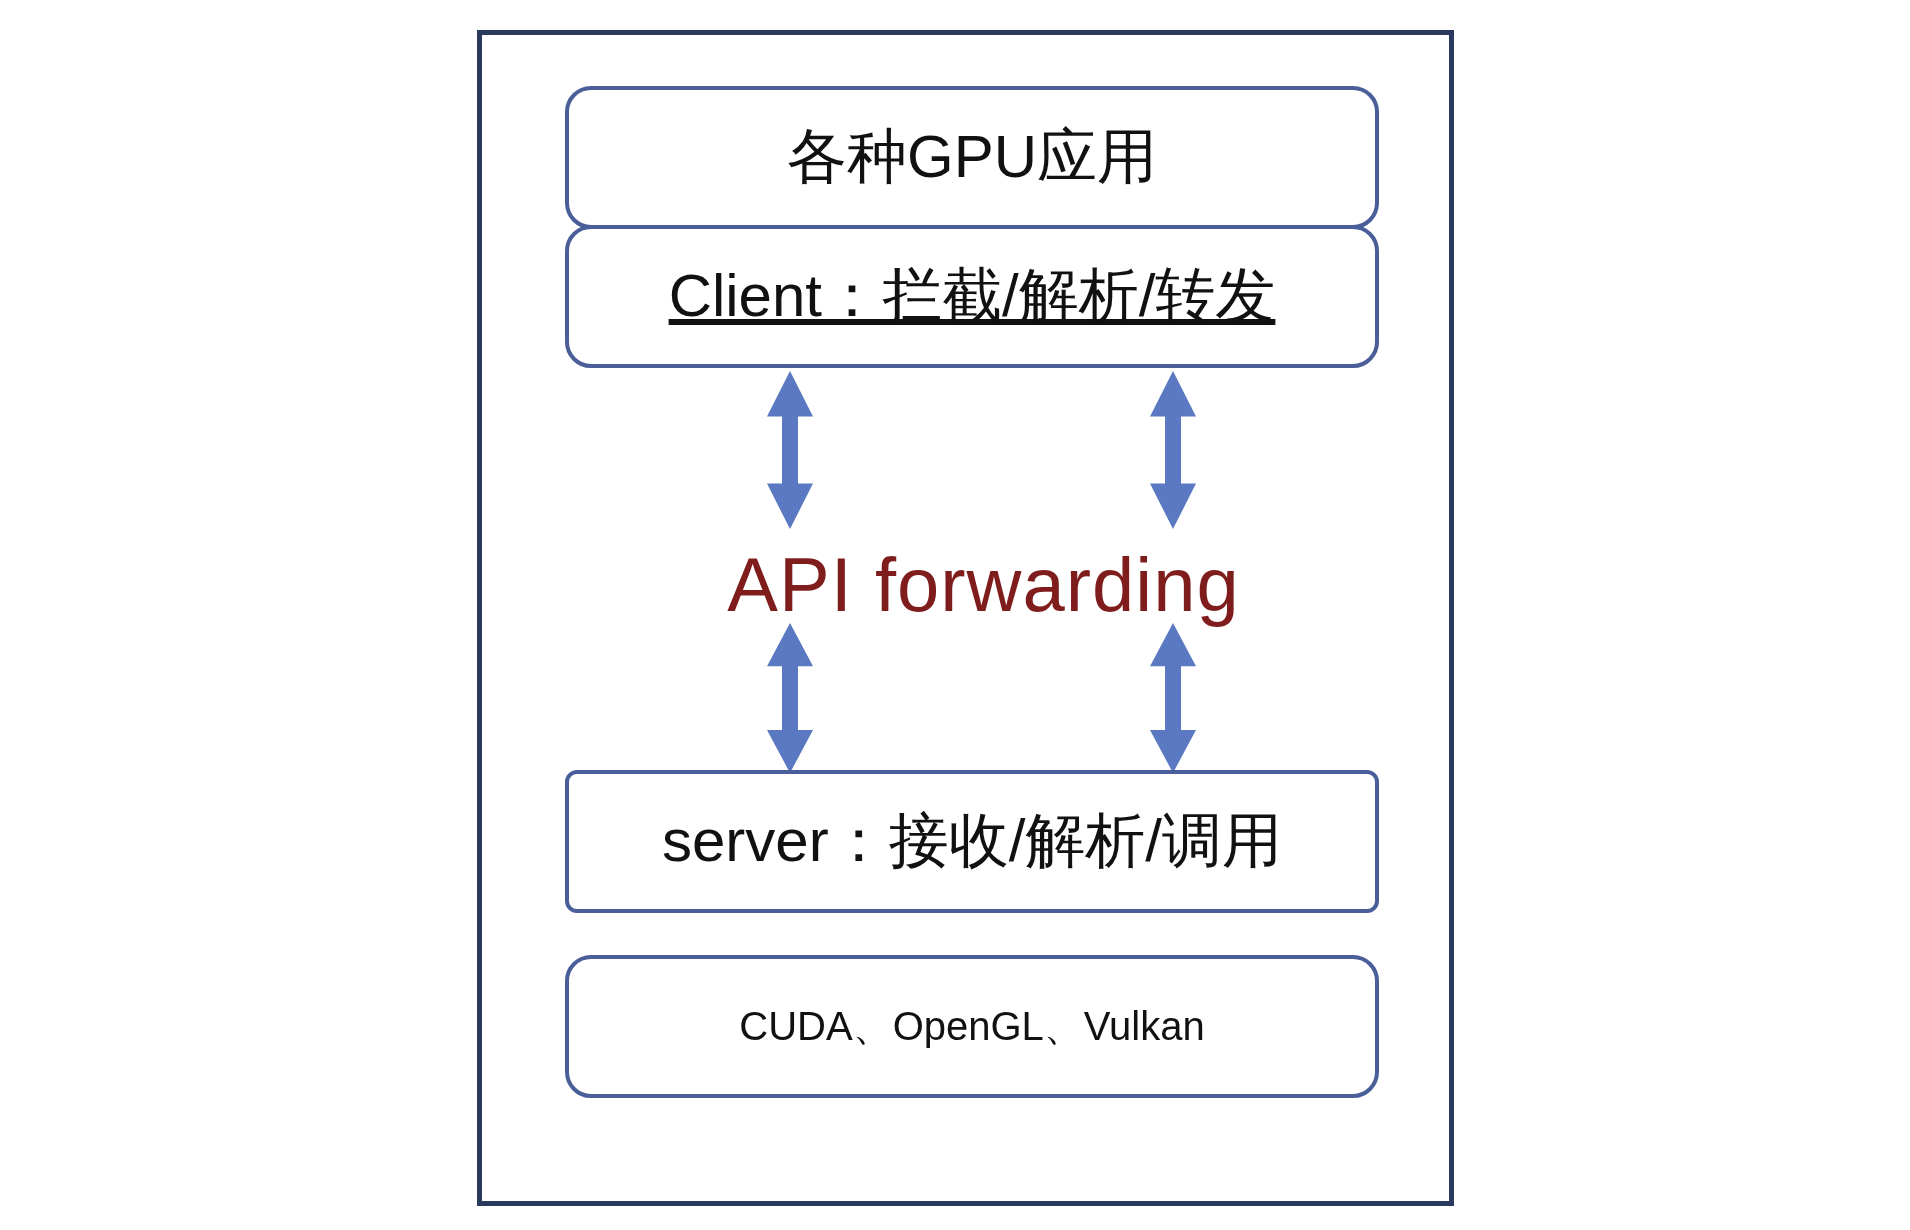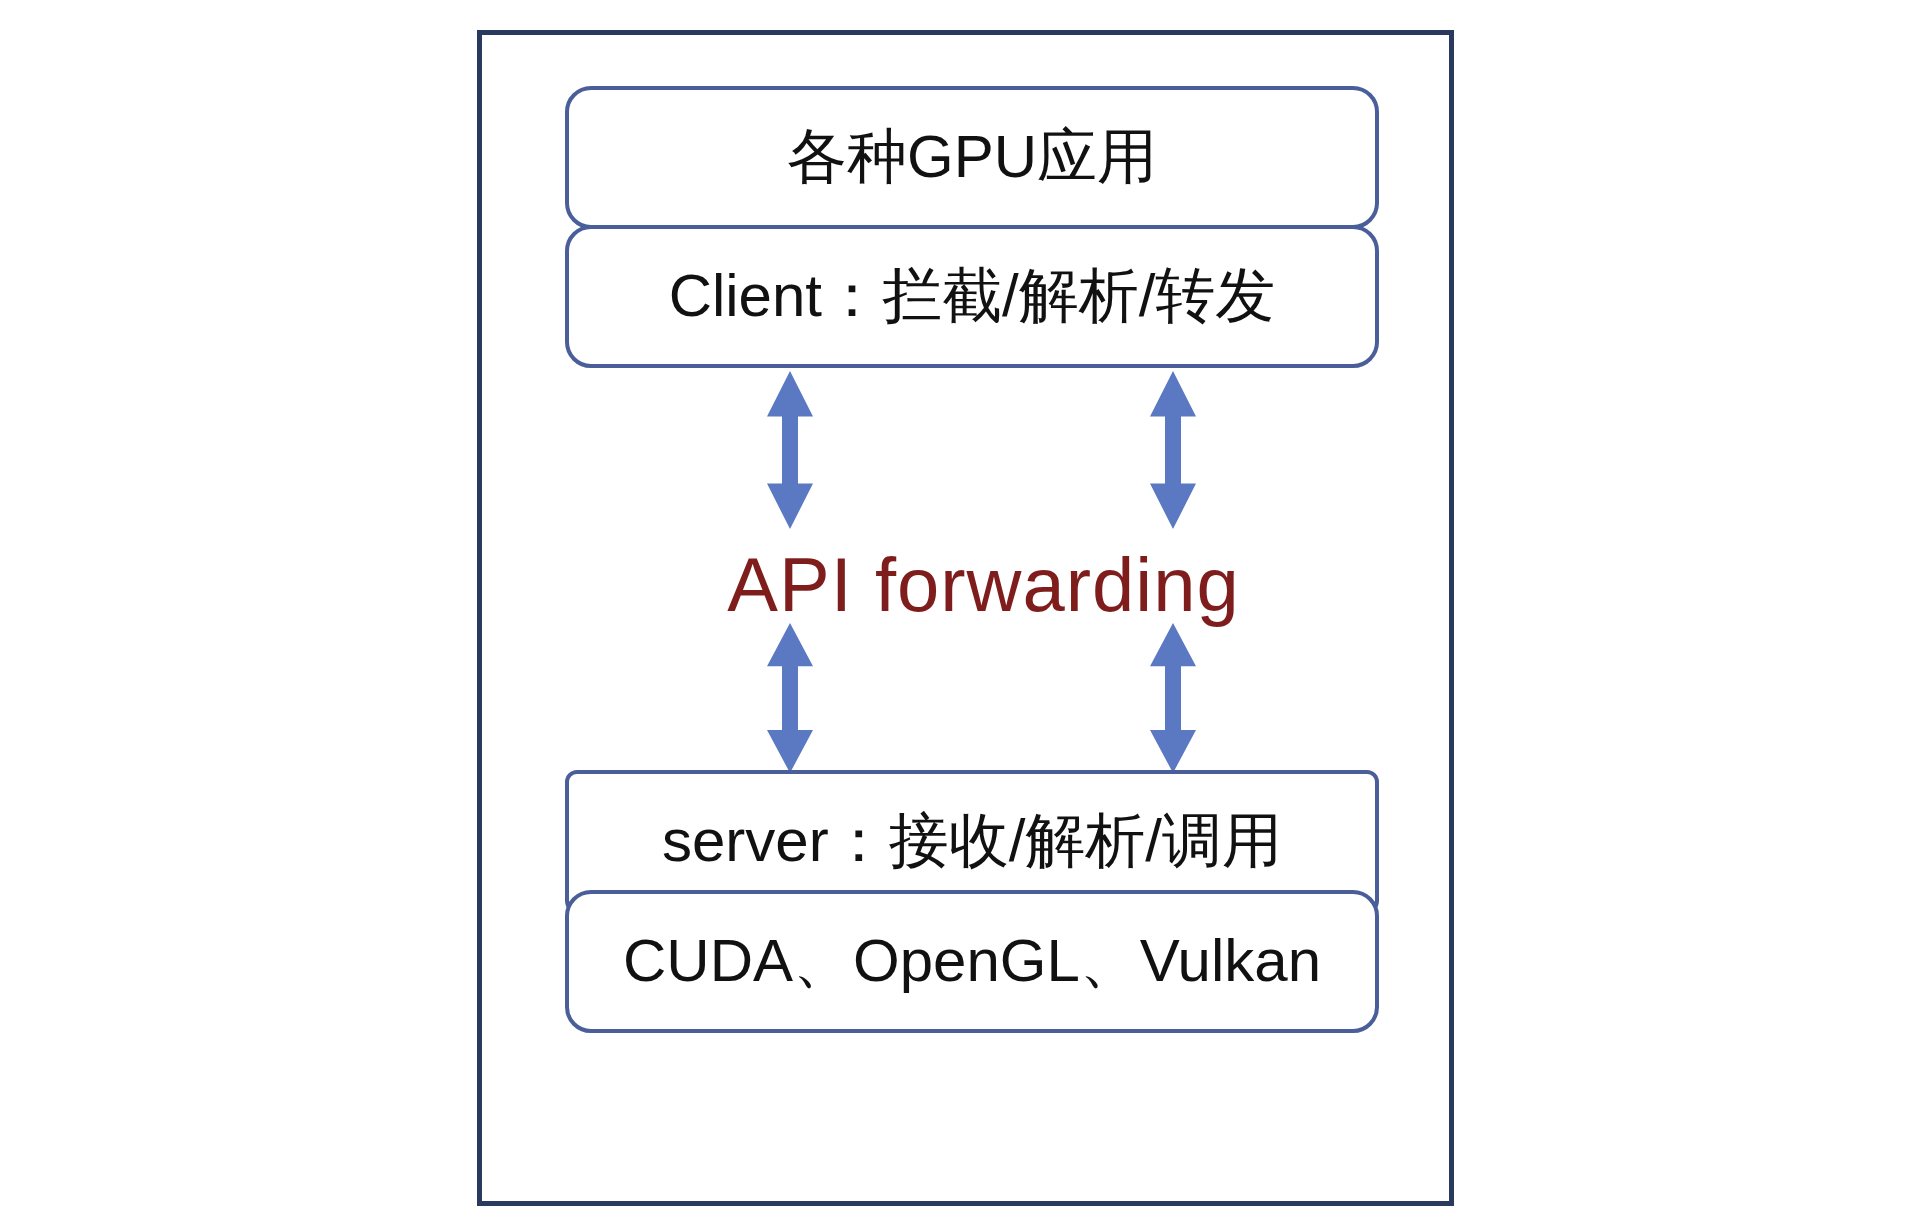--- a/index.html
+++ b/index.html
@@ -11,23 +11,23 @@
     position:absolute; left:477px; top:30px; width:977px; height:1176px;
     border:5px solid #293a5e; box-sizing:border-box; background:#ffffff;
   }
   .rbox {
     position:absolute; left:83px; width:814px; height:143px;
     border:4px solid #4a5e99; border-radius:26px; box-sizing:border-box;
     background:#ffffff; display:flex; align-items:center; justify-content:center;
     font-size:60px; color:#111111; white-space:nowrap;
   }
   .rbox-apps   { top:26px;margin-top:25px;  }
-  .rbox-client { top:190px; }
+  .rbox-client { top:190px;text-decoration:underline; }
   .rbox-server { top:735px;border-radius:12px; }
-  .rbox-libs   { top:855px; font-size:60px; }
+  .rbox-libs   { top:920px; font-size:40px; }
   .dblarrow { position:absolute; width:46px; }
   .dblarrow svg { display:block; width:100%; height:100%; }
   .arrow-tl { left:285px; top:336px; height:158px; }
   .arrow-tr { left:668px; top:336px; height:158px; }
   .arrow-bl { left:285px; top:588px; height:150px; }
   .arrow-br { left:668px; top:588px; height:150px; }
   .api-label {
     position:absolute; left:18px; top:512px; width:100%; text-align:center;
     font-size:76px; line-height:1; color:#7f1d1d; letter-spacing:1px;
     white-space:nowrap;

